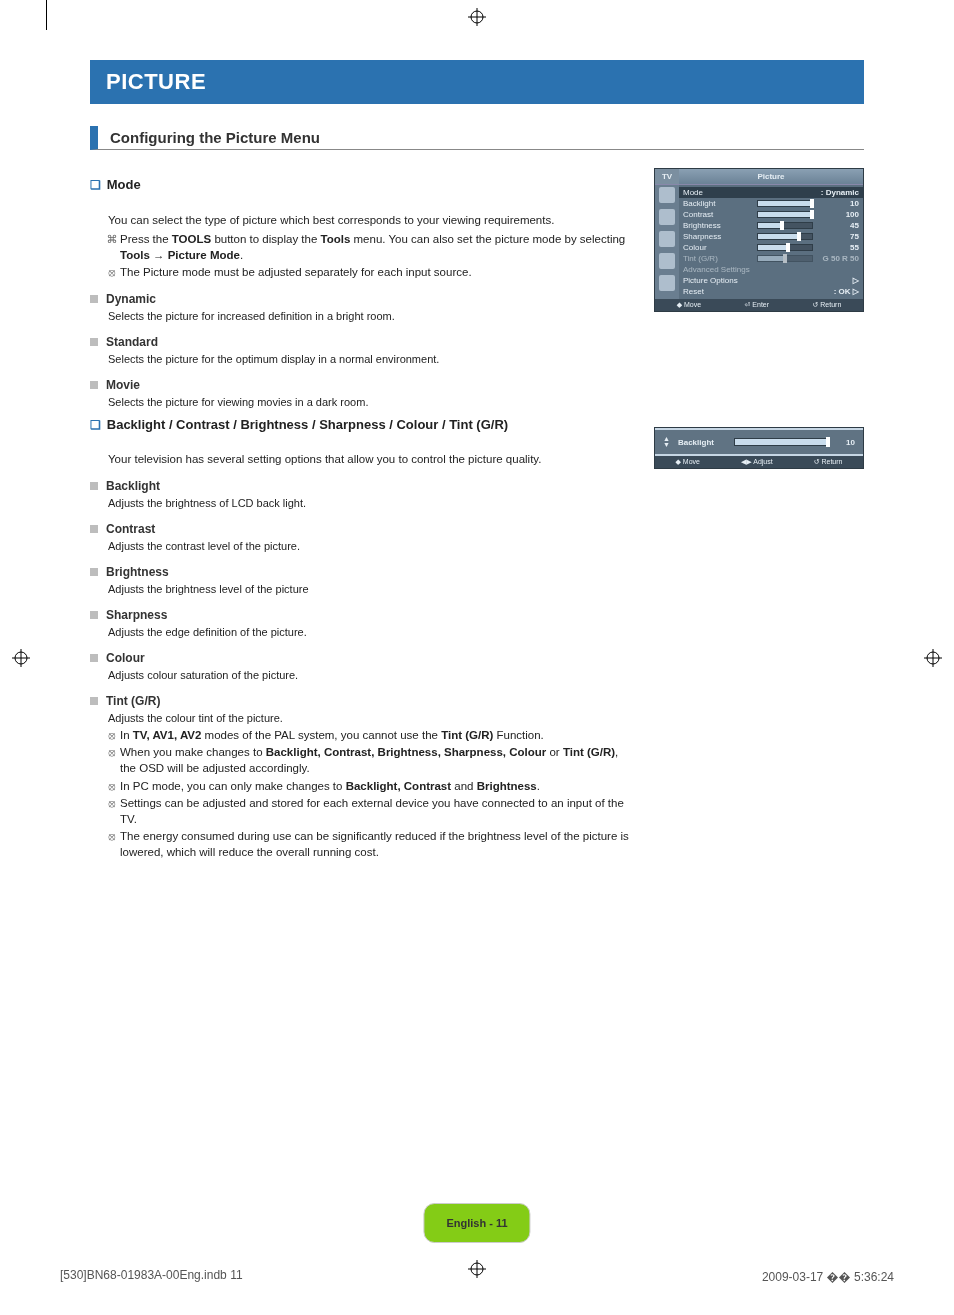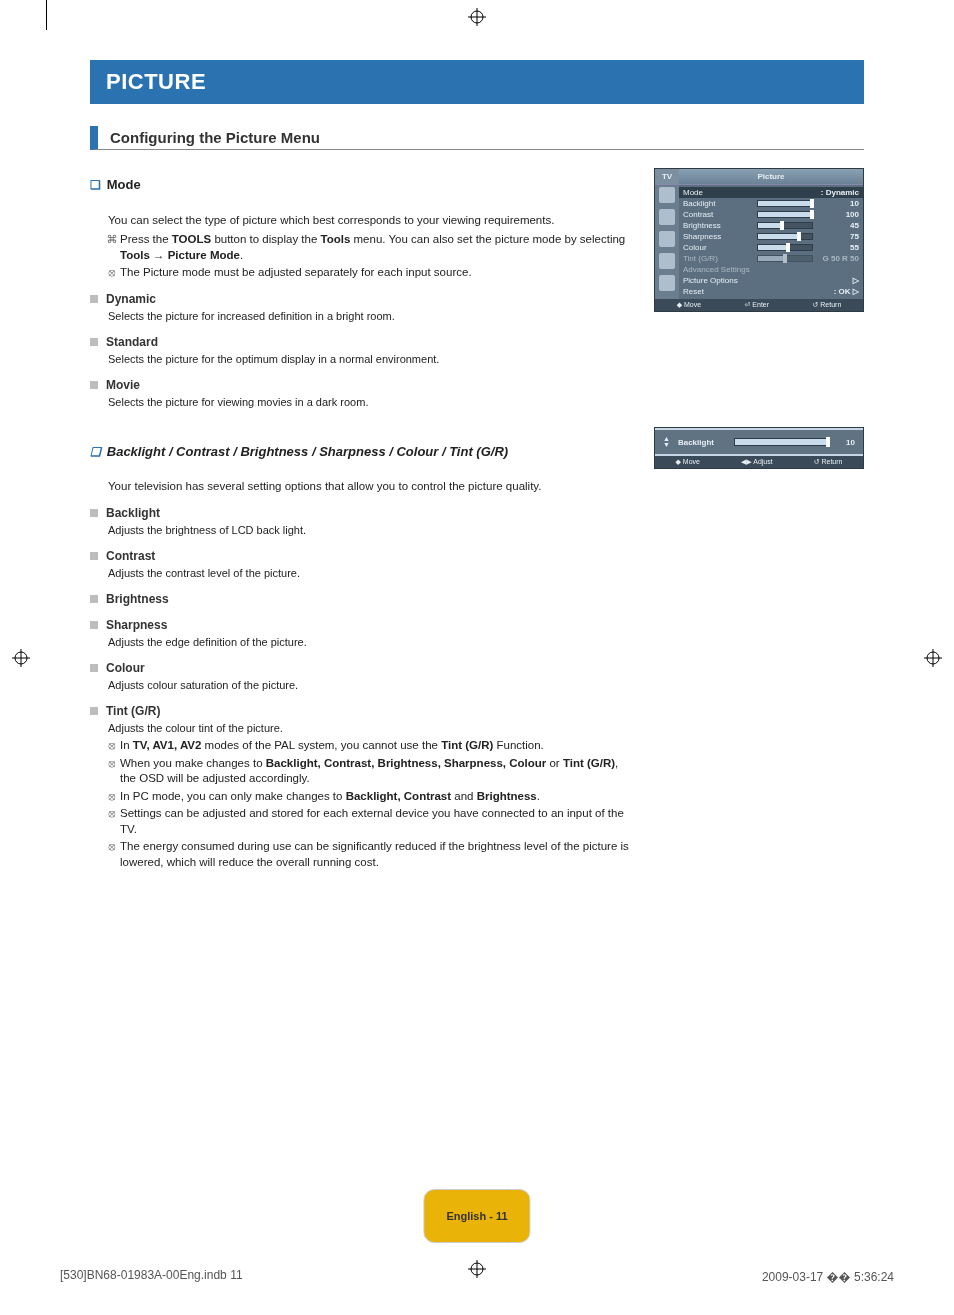--- a/index.html
+++ b/index.html
@@ -19,23 +19,23 @@
   .col-main{flex:1;font-size:11.5px;line-height:1.35;color:#222;}
   .col-side{width:210px;}
   .q{font-weight:bold;font-size:13px;margin-top:8px;}
   .q::before{content:"❏";color:#2b72b0;margin-right:6px;font-size:12px;}
   .q-intro{margin:19px 0 4px 18px;}
   .note-row{margin:2px 0 2px 30px;position:relative;}
   .note-row .glyph{position:absolute;left:-14px;top:0;width:12px;text-align:center;color:#666;font-size:11px;}
   .sub{margin-top:10px;font-weight:bold;font-size:12px;color:#333;}
   .sub::before{content:"";display:inline-block;width:8px;height:8px;background:#bdbdbd;margin-right:8px;vertical-align:0;}
   .sub-desc{margin:2px 0 0 18px;font-size:11px;}
-  .q2{font-weight:bold;font-size:13px;margin-top:33px;font-style:italic;}
+  .q2{font-weight:bold;font-size:13px;margin-top:6px;}
   .q2::before{content:"❏";color:#2b72b0;margin-right:6px;font-size:12px;}
-  .ftr{position:absolute;bottom:12px;left:50%;transform:translateX(-50%);background:#eab308;border:1px solid #ccc;border-radius:11px;padding:20px 22px;font-size:11px;font-weight:bold;color:#333;}
+  .ftr{position:absolute;bottom:12px;left:50%;transform:translateX(-50%);background:#84cc16;border:1px solid #ccc;border-radius:11px;padding:13px 22px;font-size:11px;font-weight:bold;color:#333;}
   .print-info{position:absolute;bottom:30px;left:60px;right:60px;font-size:12px;color:#555;display:flex;justify-content:space-between;}
   
   .osd{background:#5b6f80;font-size:8px;color:#e6eef4;border:1px solid #2e3b45;}
   .osd-head{display:flex;border-bottom:1px solid #88a;}
   .osd-head .tv{background:#7b8fa0;width:24px;text-align:center;font-weight:bold;padding:3px 0;}
   .osd-head .ttl{flex:1;background:linear-gradient(#8aa0b3,#6b8296);text-align:center;font-weight:bold;padding:3px 0;}
   .osd-body{display:flex;}
   .osd-icons{width:24px;background:#6a7e90;display:flex;flex-direction:column;align-items:center;padding:2px 0;gap:6px;}
   .osd-icons .ic{width:16px;height:16px;border-radius:2px;background:#aebecd;}
   .osd-rows{flex:1;padding:2px 0;}
@@ -119,20 +119,21 @@
         <div class="sub-desc">Selects the picture for viewing movies in a dark room.</div>
 
         <div class="q2">Backlight / Contrast / Brightness / Sharpness / Colour / Tint (G/R)</div>
         <div class="q-intro">Your television has several setting options that allow you to control the picture quality.</div>
 
         <div class="sub">Backlight</div>
         <div class="sub-desc">Adjusts the brightness of LCD back light.</div>
         <div class="sub">Contrast</div>
         <div class="sub-desc">Adjusts the contrast level of the picture.</div>
         <div class="sub">Brightness</div>
+        <div class="sub-desc">Adjusts the brightness level of the picture</div>
         <div class="sub">Sharpness</div>
         <div class="sub-desc">Adjusts the edge definition of the picture.</div>
         <div class="sub">Colour</div>
         <div class="sub-desc">Adjusts colour saturation of the picture.</div>
         <div class="sub">Tint (G/R)</div>
         <div class="sub-desc">Adjusts the colour tint of the picture.</div>
 
         <div class="note-row">
           <span class="glyph">⦻</span>
           <span>In </span><b>TV, AV1, AV2</b><span> modes of the PAL system, you cannot use the </span><b>Tint (G/R)</b><span> Function.</span>

